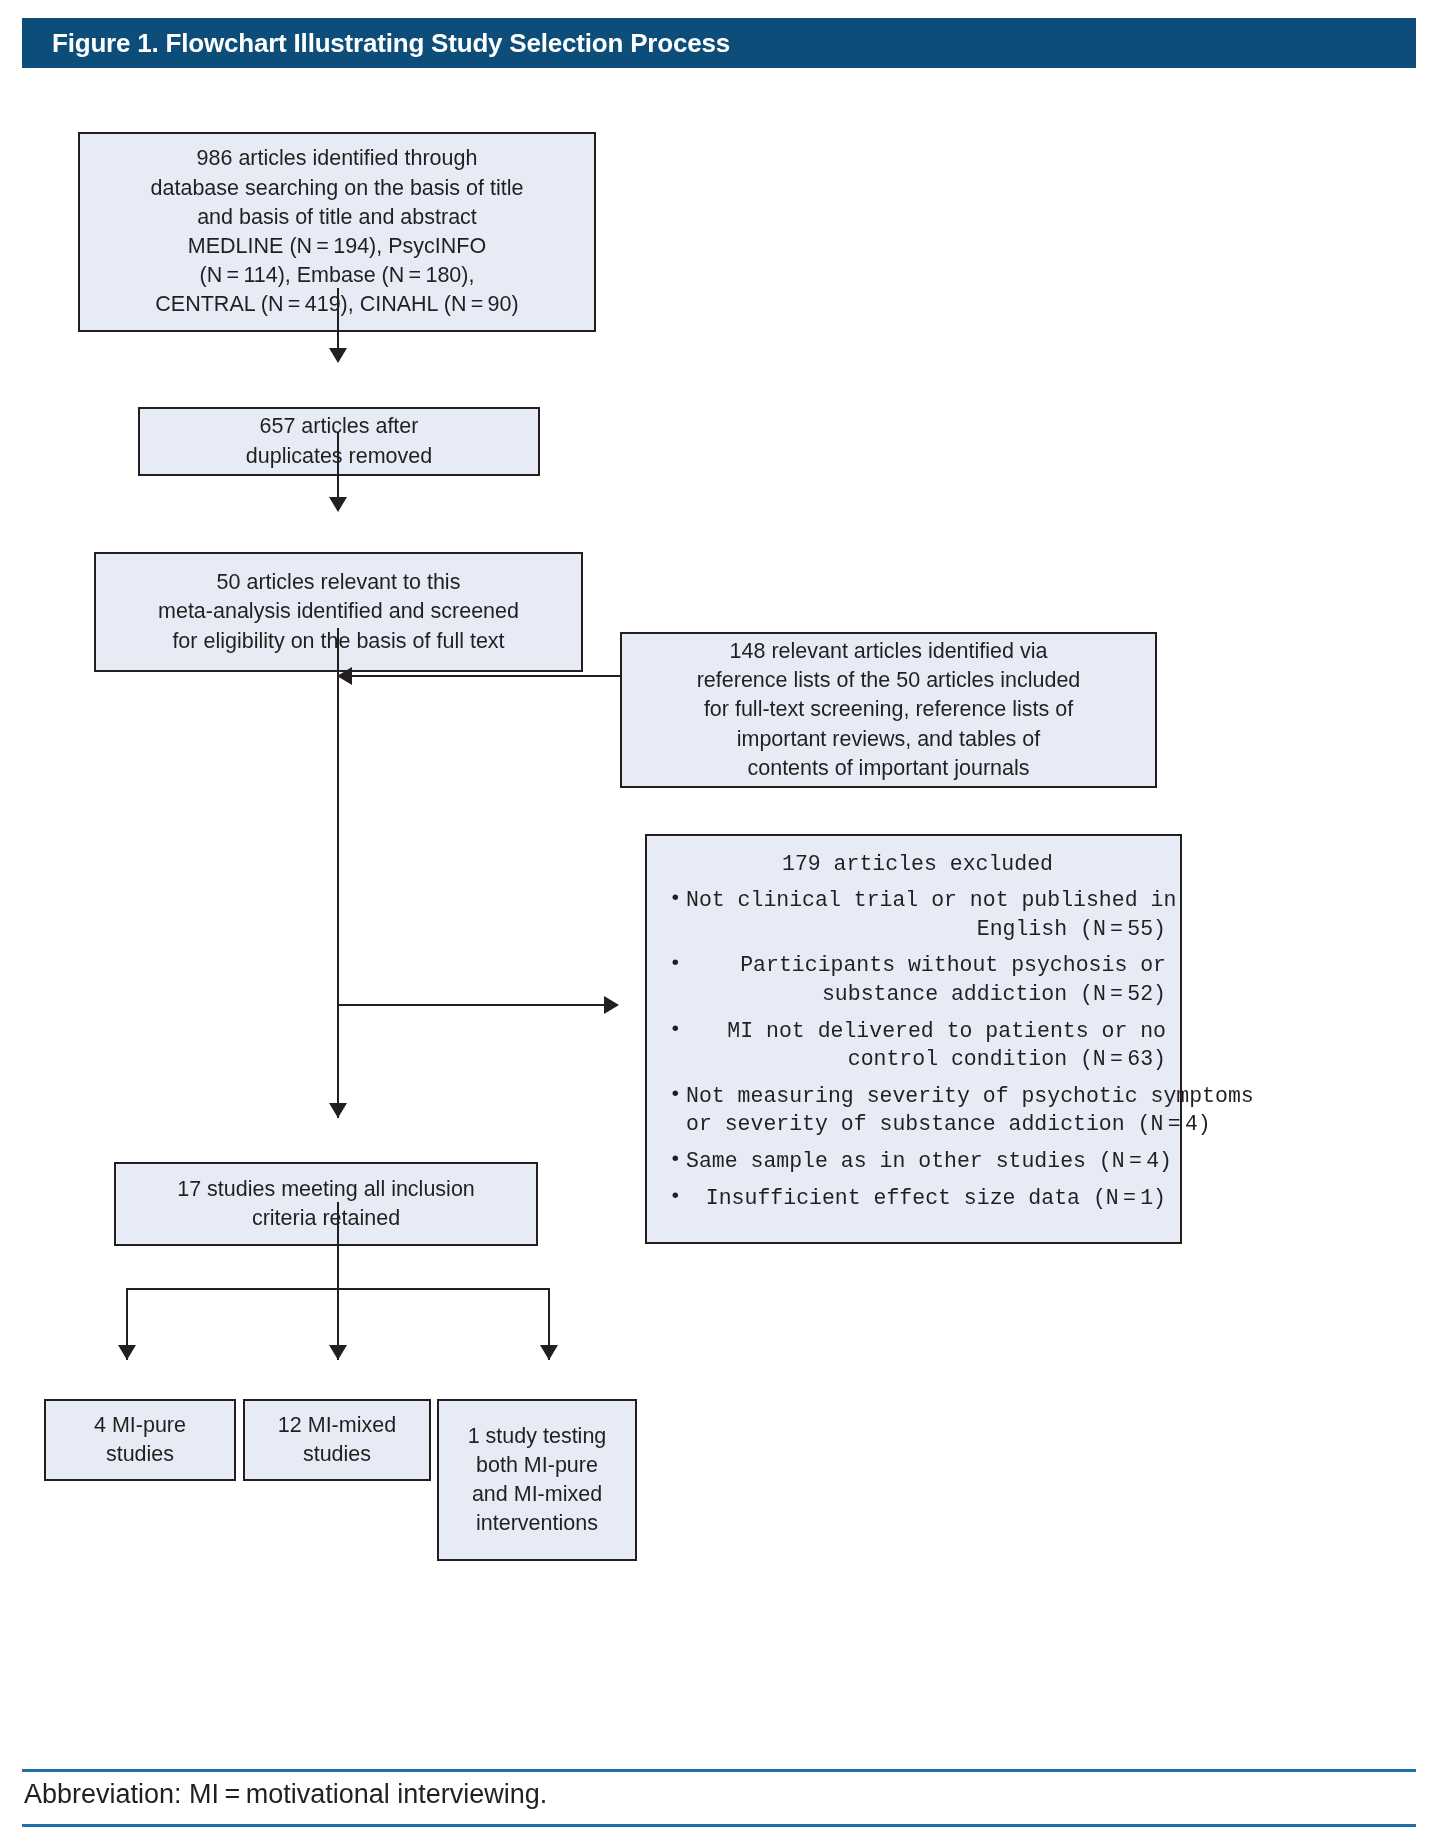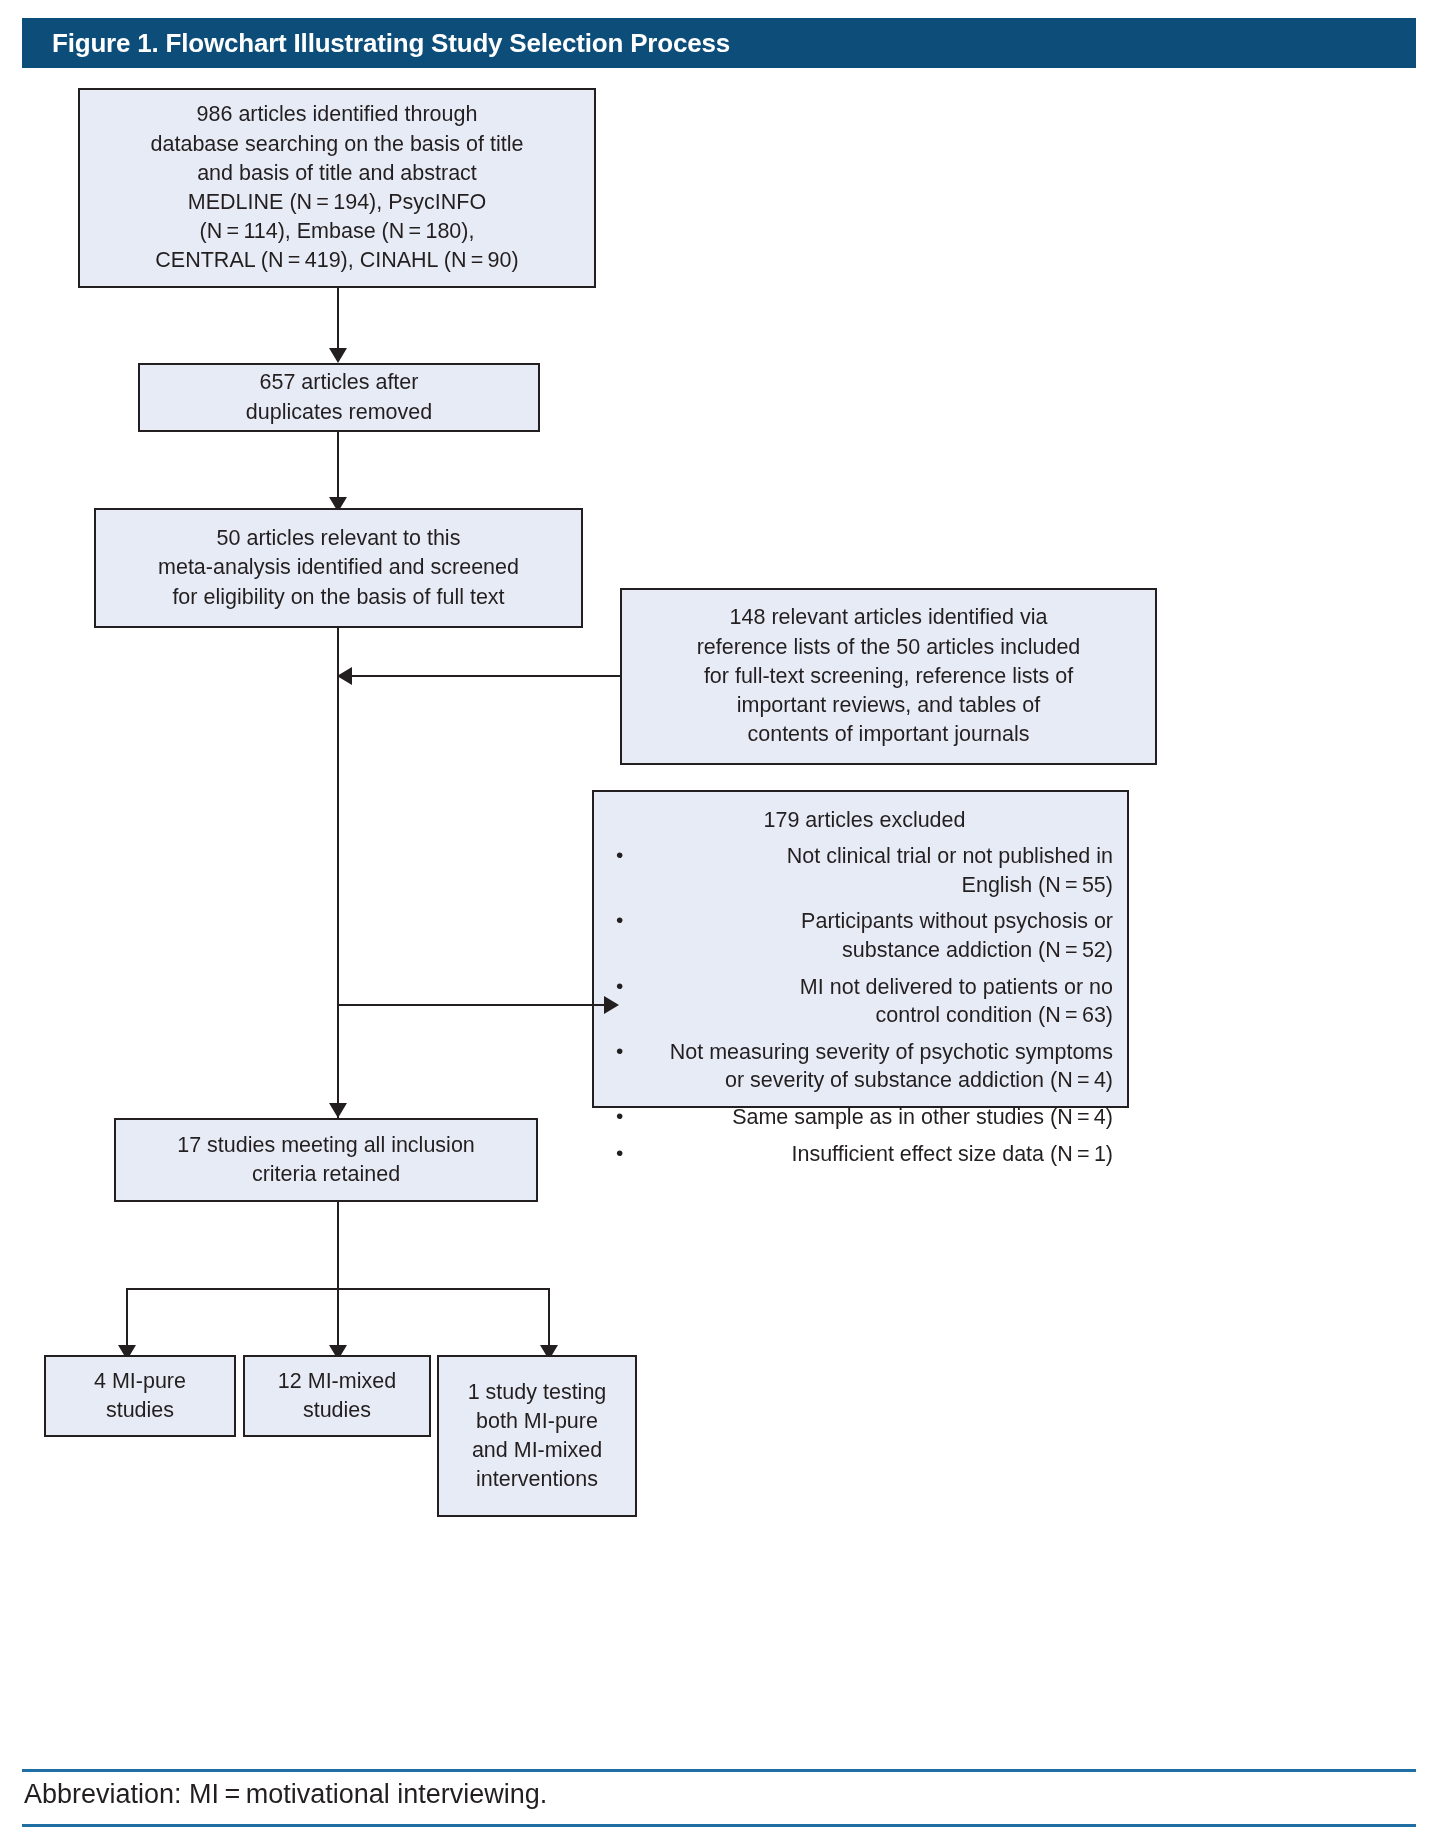--- a/index.html
+++ b/index.html
@@ -50,20 +50,21 @@
     border: 2.2px solid #231f20;
     display: flex;
     flex-direction: column;
     justify-content: center;
     align-items: center;
     text-align: center;
     font-size: 21.5px;
     line-height: 1.36;
     color: #231f20;
     padding: 4px 8px;
+    margin-top: 44px;
   }
   .fbox .ln { display: block; white-space: nowrap; }
 
   
   .fbox.bullets {
     align-items: stretch;
     justify-content: flex-start;
     text-align: left;
     padding: 14px 14px 10px 22px;
   }
@@ -182,32 +183,32 @@
 
   <div class="fbox" style="left:94px; top:508px; width:489px; height:120px;">
     <span class="ln">50 articles relevant to this</span>
     <span class="ln">meta-analysis identified and screened</span>
     <span class="ln">for eligibility on the basis of full text</span>
   </div>
 
   <div class="vline" style="left:337px; top:628px; height:490px;"></div>
   <div class="arrow-down" style="left:329px; top:1103px;"></div>
 
-  <div class="fbox" style="left:620px; top:588px; width:537px; height:177px;">
+  <div class="fbox" style="left:620px; top:588px; width:537px; height:156px;">
     <span class="ln">148 relevant articles identified via</span>
     <span class="ln">reference lists of the 50 articles included</span>
     <span class="ln">for full-text screening, reference lists of</span>
     <span class="ln">important reviews, and tables of</span>
     <span class="ln">contents of important journals</span>
   </div>
 
   <div class="hline" style="left:352px; top:675px; width:268px;"></div>
   <div class="arrow-left" style="left:337px; top:667px;"></div>
 
-  <div class="fbox bullets" style="left:592px; top:790px; width:537px; height:318px;">
+  <div class="fbox bullets" style="left:645px; top:790px; width:537px; height:410px;font-family:Liberation Mono, monospace;">
     <span class="hdr">179 articles excluded</span>
     <ul>
       <li>
         <span class="ln">Not clinical trial or not published in</span>
         <span class="ln">English (N = 55)</span>
       </li>
       <li>
         <span class="ln">Participants without psychosis or</span>
         <span class="ln">substance addiction (N = 52)</span>
       </li>

